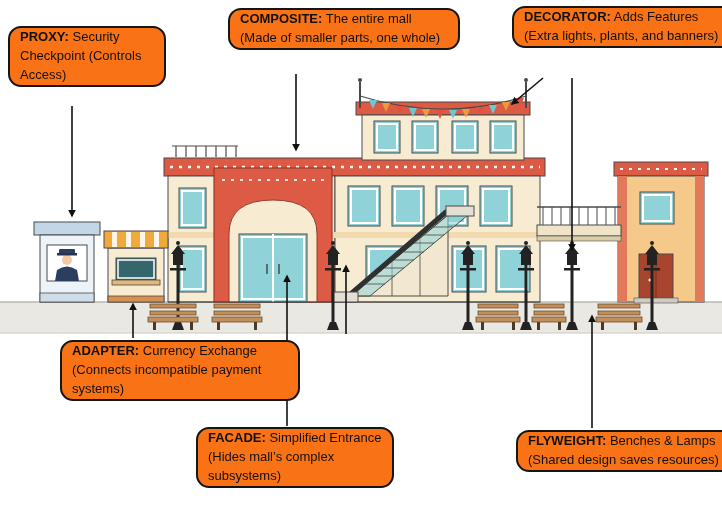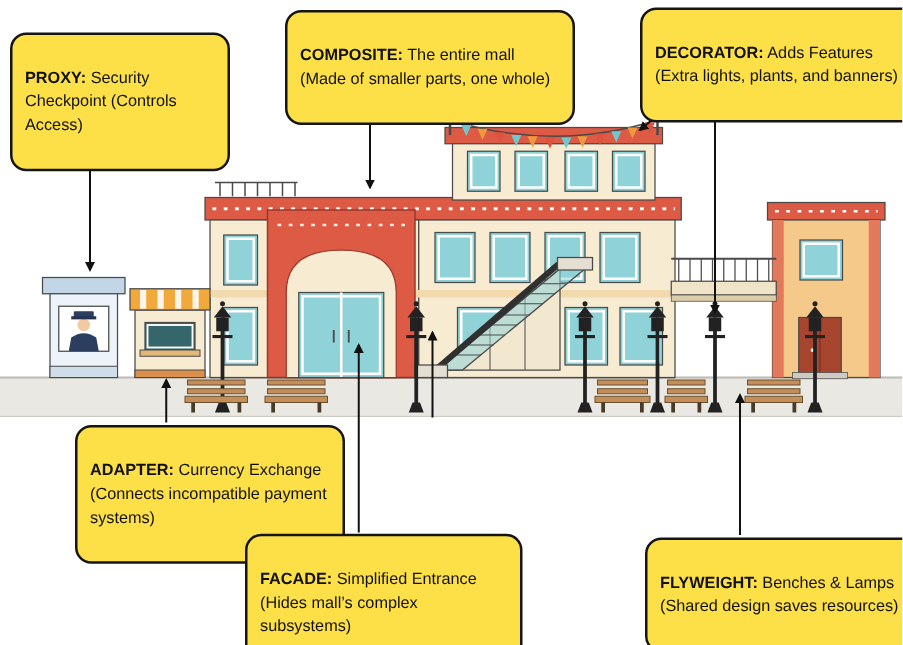--- a/index.html
+++ b/index.html
@@ -2,22 +2,22 @@
 <html><head>
 <meta charset="utf-8">
 <style>
   html,body{margin:0;padding:0;background:#fff;}
   .stage{
     position:relative;width:722px;height:516px;background:#fff;overflow:hidden;
     font-family:"Liberation Sans", sans-serif;color:#111;
   }
   .stage svg{position:absolute;left:0;top:0;}
   .callout{
-    position:absolute;background:#fde047;border:2px solid #151515;border-radius:13px;
-    padding:25px 10px;font-size:13px;line-height:1.45;box-sizing:border-box;z-index:5;
+    position:absolute;background:#f97316;border:2px solid #151515;border-radius:13px;
+    padding:0 10px;font-size:13px;line-height:1.45;box-sizing:border-box;z-index:5;
   }
   .term{font-weight:700;}
 </style>
 </head>
 <body>
 
 <div class="stage">
 
 <svg width="722" height="516" viewBox="0 0 722 516">
   <defs>
@@ -300,42 +300,42 @@
     <path d="M296,74 V150" marker-end="url(#ah)"></path>
     <path d="M543,78 L512,104" marker-end="url(#ah)"></path>
     <path d="M572,78 V250" marker-end="url(#ah)"></path>
     <path d="M133,338 V304" marker-end="url(#ah)"></path>
     <path d="M346,334 V266" marker-end="url(#ah)"></path>
     <path d="M287,426 V276" marker-end="url(#ah)"></path>
     <path d="M592,428 V316" marker-end="url(#ah)"></path>
   </g>
 </svg>
 
-<div class="callout" style="left:8px;top:26px;width:176px;">
+<div class="callout" style="left:8px;top:26px;width:158px;">
   <span class="term">PROXY:</span>
   <span class="desc">Security Checkpoint (Controls Access)</span>
 </div>
 
 <div class="callout" style="left:228px;top:8px;width:232px;">
   <span class="term">COMPOSITE:</span>
   <span class="desc">The entire mall (Made of smaller parts, one whole)</span>
 </div>
 
 <div class="callout" style="left:512px;top:6px;width:225px;">
   <span class="term">DECORATOR:</span>
   <span class="desc">Adds Features (Extra lights, plants, and banners)</span>
 </div>
 
-<div class="callout" style="left:60px;top:340px;width:216px;">
+<div class="callout" style="left:60px;top:340px;width:240px;">
   <span class="term">ADAPTER:</span>
   <span class="desc">Currency Exchange (Connects incompatible payment systems)</span>
 </div>
 
 
-<div class="callout" style="left:196px;top:427px;width:222px;">
+<div class="callout" style="left:196px;top:427px;width:198px;">
   <span class="term">FACADE:</span>
   <span class="desc">Simplified Entrance (Hides mall’s complex subsystems)</span>
 </div>
 
 <div class="callout" style="left:516px;top:430px;width:228px;">
   <span class="term">FLYWEIGHT:</span>
   <span class="desc">Benches &amp; Lamps (Shared design saves resources)</span>
 </div>
 
 </div>

